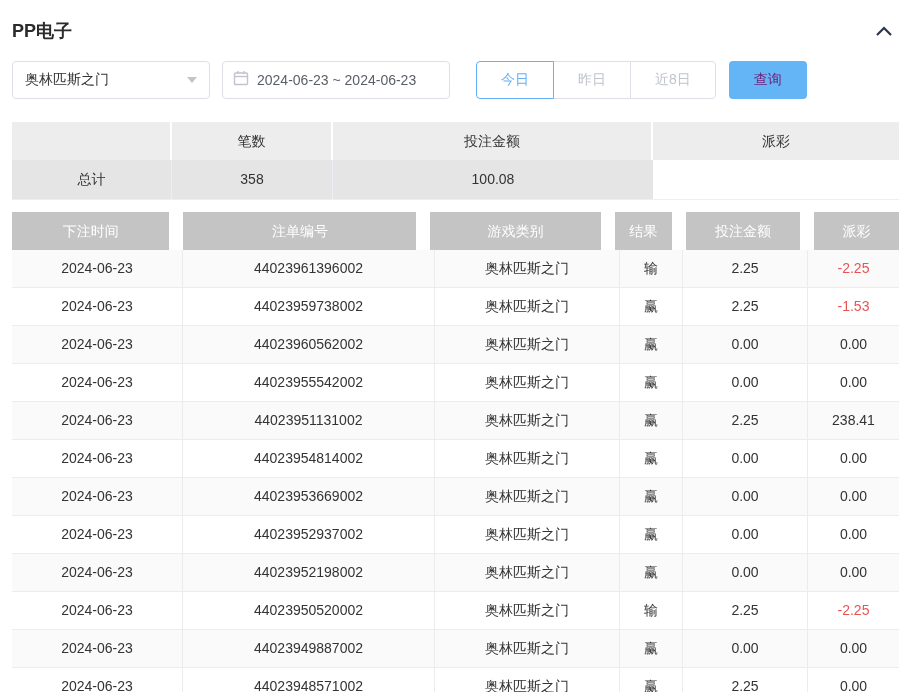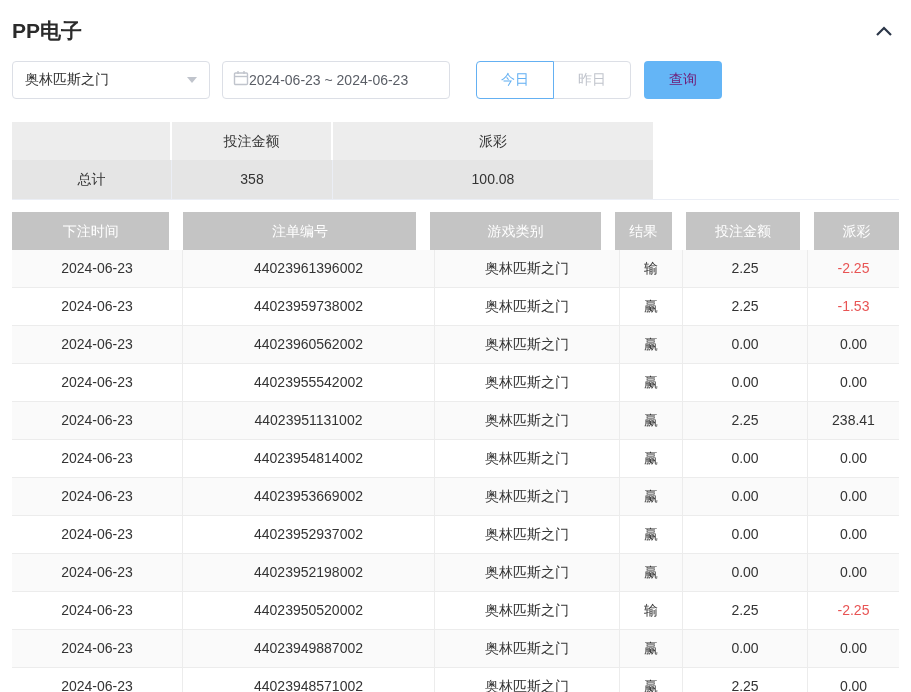--- a/index.html
+++ b/index.html
@@ -1,33 +1,33 @@
 <!DOCTYPE html>
 <html><head>
 <meta charset="utf-8">
 <style>
   * { box-sizing: border-box; margin: 0; padding: 0; }
   html, body { width: 911px; height: 692px; overflow: hidden; background: #fff;
     font-family: "Liberation Sans", "DejaVu Sans", sans-serif; }
 
   .panel-header { display: flex; justify-content: space-between; align-items: center;
     padding: 22px 18px 0 12px; }
-  .panel-title { font-size: 21px; font-weight: 700; color: #2b2b2b; height: 18px; line-height: 18px; }
+  .panel-title { font-size: 18px; font-weight: 700; color: #2b2b2b; height: 18px; line-height: 18px; }
   .collapse-btn { background: none; border: none; cursor: pointer; padding: 0; line-height: 0; }
 
   .filters { display: flex; align-items: center; margin: 21px 12px 0 12px; }
   .select-box { width: 198px; height: 38px; border: 1px solid #dcdfe6; border-radius: 4px;
     display: flex; align-items: center; justify-content: space-between; padding: 0 12px;
     background: #fff; cursor: pointer; }
   .select-value { font-size: 14px; color: #333; }
   .caret-down { width: 0; height: 0; border-left: 5px solid transparent;
     border-right: 5px solid transparent; border-top: 6px solid #c0c4cc; }
 
   .date-box { width: 228px; height: 38px; border: 1px solid #dcdfe6; border-radius: 4px;
-    display: flex; align-items: center; gap: 0; padding: 0 10px; margin-left: 12px;
+    display: flex; align-items: center; gap: 8px; padding: 0 10px; margin-left: 12px;
     background: #fff; cursor: pointer; }
   .date-text { font-size: 14px; color: #5a5e66; white-space: nowrap; }
 
   .btn-group { display: flex; margin-left: 10px; }
   .btn-group button { height: 38px; padding: 0 24px; background: #fff; border: 1px solid #dcdfe6;
     font-size: 14px; color: #c0c4cc; cursor: pointer; margin-left: -1px;
     font-family: inherit; position: relative; }
   .btn-group button:first-child { border-radius: 4px 0 0 4px; margin-left: 16px; }
   .btn-group button:last-child { border-radius: 0 4px 4px 0; }
   .btn-group button.active { color: #64b0f2; border-color: #64b0f2; z-index: 1; }
@@ -97,28 +97,30 @@
         <line x1="5" y1="1" x2="5" y2="4" stroke="#c0c4cc" stroke-width="1.4"></line>
         <line x1="11" y1="1" x2="11" y2="4" stroke="#c0c4cc" stroke-width="1.4"></line>
       </svg>
     </span>
     <span class="date-text">2024-06-23 ~ 2024-06-23</span>
   </div>
 
   <div class="btn-group" id="quick-buttons">
       <button class="active">今日</button>
       <button>昨日</button>
+      <button>近8日</button>
     </div>
 
   <button class="search-btn">查询</button>
 </div>
 
 <div class="summary">
   <div class="summary-header" id="summary-header">
       <div class="cell"></div>
+      <div class="cell">笔数</div>
       <div class="cell">投注金额</div>
       <div class="cell">派彩</div>
     </div>
   <div class="summary-row" id="summary-row">
       <div class="cell">总计</div>
       <div class="cell">358</div>
       <div class="cell">100.08</div>
     </div>
 </div>
 

